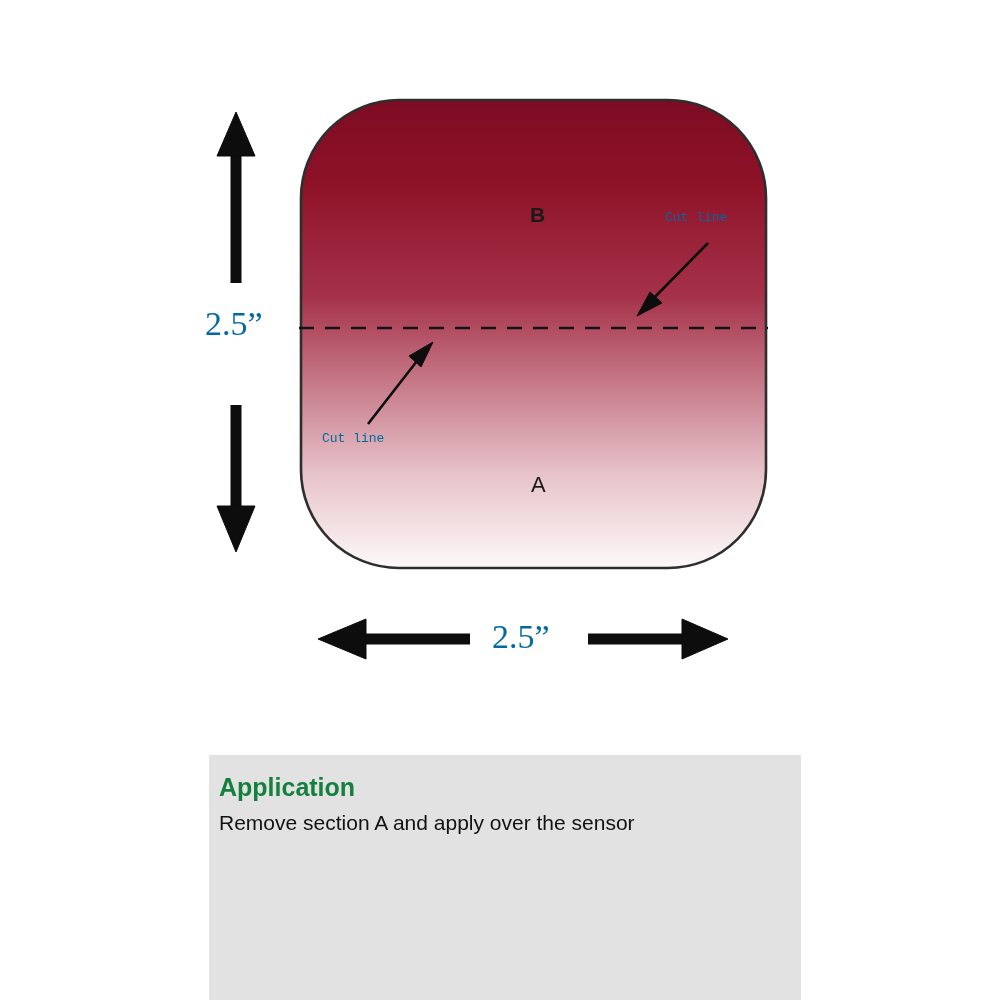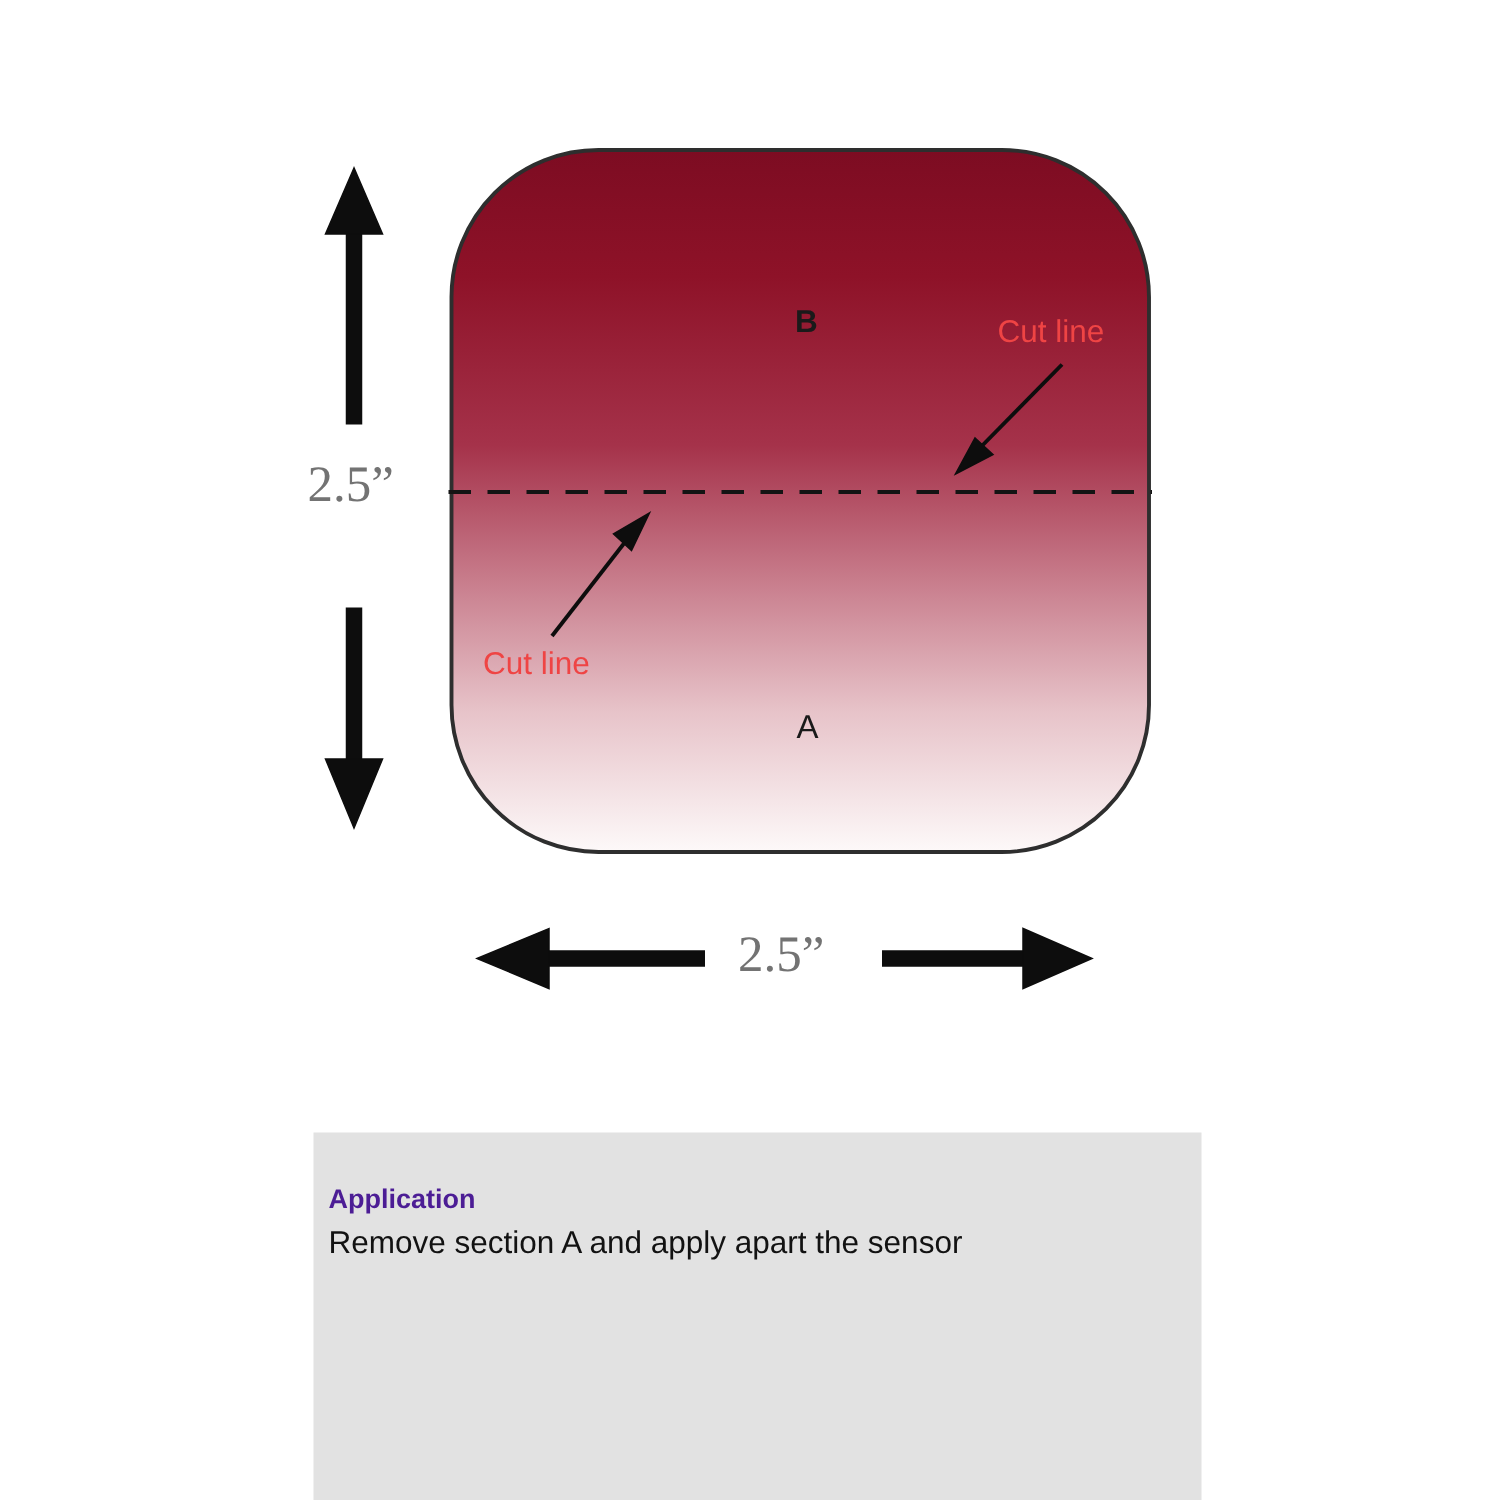--- a/index.html
+++ b/index.html
@@ -34,21 +34,21 @@
   
   .lbl {
     position: absolute;
     color: #111111;
     white-space: nowrap;
   }
 
   .dim-label {
     font-family: "Liberation Serif", serif;
     font-size: 34px;
-    color: #737373;
+    color: #0369a1;
   }
 
   #dim-vertical-label {
     left: 205px;
     top: 305px;
   }
 
   #dim-horizontal-label {
     left: 492px;
     top: 618px;
@@ -67,23 +67,23 @@
   }
 
   #section-label-a {
     left: 531px;
     top: 472px;
     font-weight: 400;
     font-size: 22px;
   }
 
   .cutline-label {
-    font-family: Liberation Sans, sans-serif;
-    font-size: 21px;
-    color: #ef4444;
+    font-family: Liberation Mono, monospace;
+    font-size: 13px;
+    color: #0369a1;
   }
 
   #cut-line-label-top {
     left: 665px;
     top: 210px;
   }
 
   #cut-line-label-bottom {
     left: 322px;
     top: 431px;
@@ -95,24 +95,24 @@
     left: 209px;
     top: 755px;
     width: 592px;
     height: 245px;
     background: #e2e2e2;
     box-sizing: border-box;
     padding: 16px 10px 10px 10px;
   }
 
   #application-title {
-    font-size: 18px;
+    font-size: 25px;
     font-weight: 700;
-    color: #4c1d95;
-    margin: 16px 0 2px 0;
+    color: #15803d;
+    margin: 0 0 2px 0;
     line-height: 1.35;
   }
 
   .app-line {
     font-size: 21px;
     color: #121212;
     line-height: 1.55;
     font-weight: 400;
   }
 
@@ -178,20 +178,20 @@
 
   <div class="lbl section-label" id="section-label-a">A</div>
 
   <div class="lbl cutline-label" id="cut-line-label-top">Cut line</div>
 
   <div class="lbl cutline-label" id="cut-line-label-bottom">Cut line</div>
 
   <div id="application-box">
     <div id="application-title">Application</div>
 
-    <div class="app-line">Remove section A and apply apart the sensor</div>
+    <div class="app-line">Remove section A and apply over the sensor</div>
 
 
     <div class="app-gap"></div>
 
   </div>
 
 </div>
 
 </body></html>

